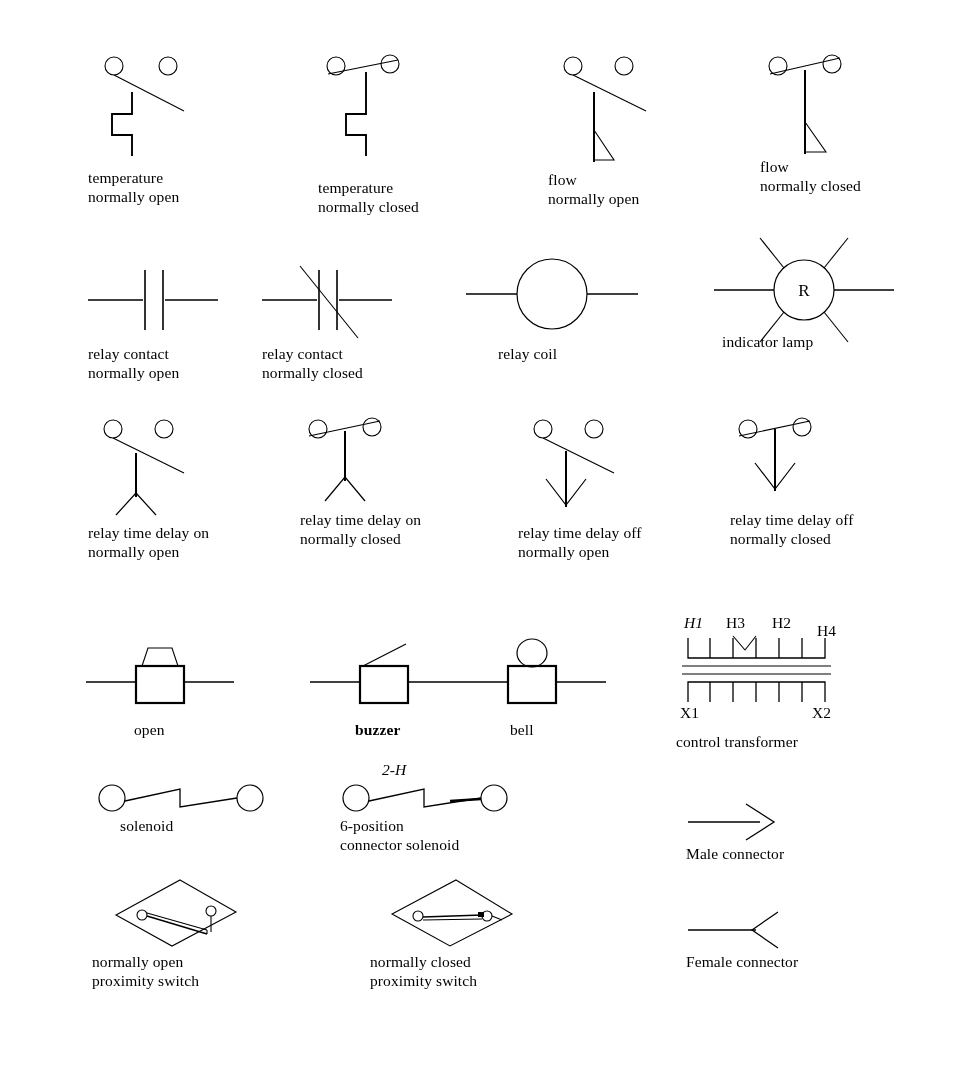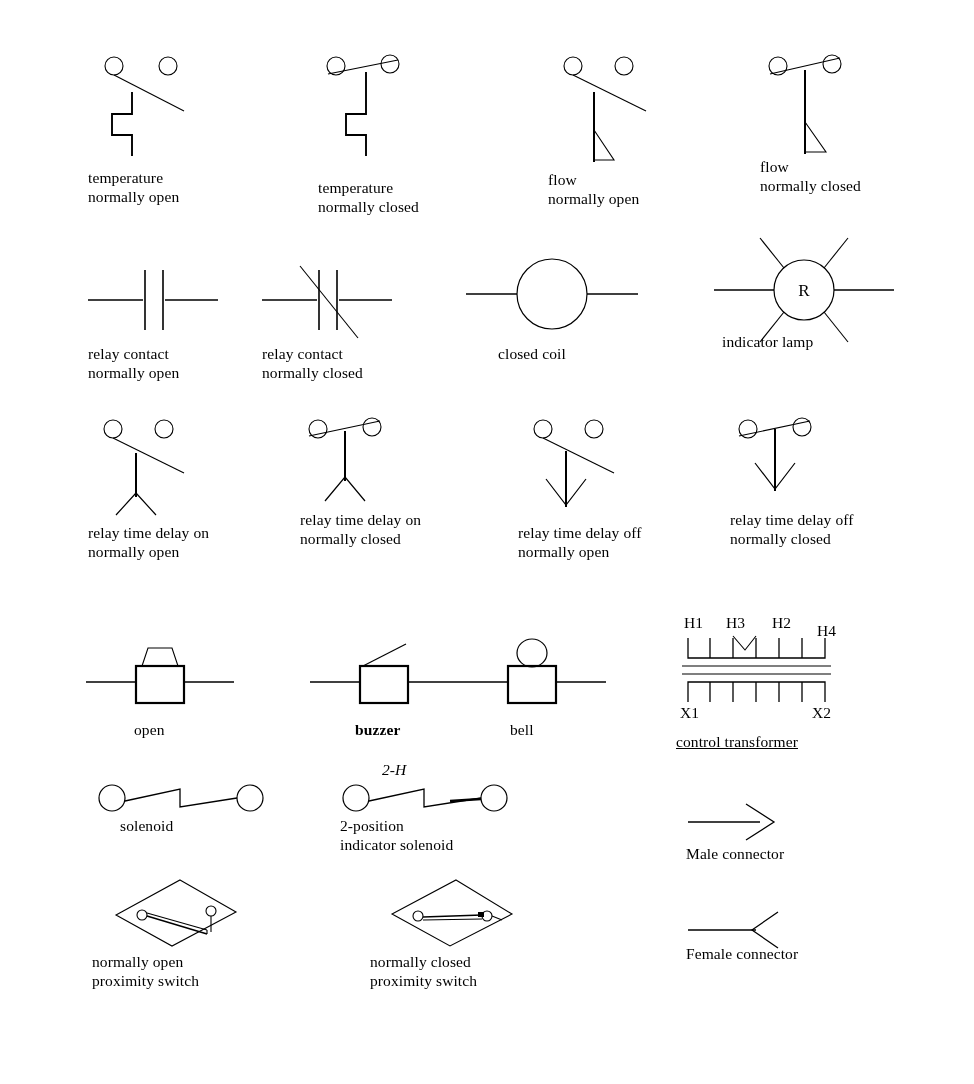--- a/index.html
+++ b/index.html
@@ -119,21 +119,21 @@
   </div>
 
   <div class="cell" style="left:462px;top:248px;">
     <div class="art">
       <svg width="180" height="90" viewBox="0 0 180 90">
         <line x1="4" y1="46" x2="55" y2="46" stroke="#000" stroke-width="1.6"></line>
         <line x1="125" y1="46" x2="176" y2="46" stroke="#000" stroke-width="1.6"></line>
         <circle cx="90" cy="46" r="35" fill="none" stroke="#000" stroke-width="1.2"></circle>
       </svg>
     </div>
-    <div class="cap" style="left:36px;top:96px;">closed coil</div>
+    <div class="cap" style="left:36px;top:96px;">relay coil</div>
   </div>
 
   <div class="cell" style="left:712px;top:228px;">
     <div class="art">
       <svg width="190" height="120" viewBox="0 0 190 120">
         <line x1="2" y1="62" x2="62" y2="62" stroke="#000" stroke-width="1.6"></line>
         <line x1="122" y1="62" x2="182" y2="62" stroke="#000" stroke-width="1.6"></line>
         <circle cx="92" cy="62" r="30" fill="none" stroke="#000" stroke-width="1.2"></circle>
         <line x1="48" y1="10" x2="72" y2="40" stroke="#000" stroke-width="1.1"></line>
         <line x1="136" y1="10" x2="112" y2="40" stroke="#000" stroke-width="1.1"></line>
@@ -231,21 +231,21 @@
         <line x1="0" y1="42" x2="50" y2="42" stroke="#000" stroke-width="1.6"></line>
         <line x1="98" y1="42" x2="148" y2="42" stroke="#000" stroke-width="1.6"></line>
         <rect x="50" y="26" width="48" height="37" fill="none" stroke="#000" stroke-width="2.2"></rect>
         <ellipse cx="74" cy="13" rx="15" ry="14" fill="none" stroke="#000" stroke-width="1.2"></ellipse>
       </svg>
     </div>
     <div class="cap" style="left:52px;top:80px;">bell</div>
   </div>
 
   <div class="cell" style="left:676px;top:614px;">
-    <div class="term" style="left:8px;top:0px;">H1</div>
+    <div class="term" style="left:8px;top:0px;font-style:italic;">H1</div>
     <div class="term" style="left:50px;top:0px;">H3</div>
     <div class="term" style="left:96px;top:0px;">H2</div>
     <div class="term" style="left:141px;top:8px;">H4</div>
 
     <div class="art" style="top:22px;">
       <svg width="180" height="68" viewBox="0 0 180 68">
 
         <path d="M12,2 L12,22 L34,22 L34,2 M34,22 L57,22 L57,2 M57,22 L80,22 L80,2
                  M80,22 L103,22 L103,2 M103,22 L126,22 L126,2 M126,22 L149,22 L149,2" fill="none" stroke="#000" stroke-width="1.3" stroke-linejoin="miter"></path>
 
@@ -254,21 +254,21 @@
         <line x1="6" y1="30" x2="155" y2="30" stroke="#000" stroke-width="1.2"></line>
         <line x1="6" y1="38" x2="155" y2="38" stroke="#000" stroke-width="1.2"></line>
 
         <path d="M12,66 L12,46 L34,46 L34,66 M34,46 L57,46 L57,66 M57,46 L80,46 L80,66
                  M80,46 L103,46 L103,66 M103,46 L126,46 L126,66 M126,46 L149,46 L149,66" fill="none" stroke="#000" stroke-width="1.3" stroke-linejoin="miter"></path>
       </svg>
     </div>
 
     <div class="term" style="left:4px;top:90px;">X1</div>
     <div class="term" style="left:136px;top:90px;">X2</div>
-    <div class="cap" style="left:0px;top:118px;text-decoration:underline;">control transformer</div>
+    <div class="cap" style="left:0px;top:118px;">control transformer</div>
   </div>
 
   <div class="cell" style="left:96px;top:778px;">
     <div class="art">
       <svg width="180" height="46" viewBox="0 0 180 46">
         <circle cx="16" cy="20" r="13" fill="none" stroke="#000" stroke-width="1.2"></circle>
         <circle cx="154" cy="20" r="13" fill="none" stroke="#000" stroke-width="1.2"></circle>
         <polyline points="29,23 84,11 84,29 141,20" fill="none" stroke="#000" stroke-width="1.3" stroke-linejoin="miter"></polyline>
       </svg>
     </div>
@@ -278,42 +278,42 @@
   <div class="cell" style="left:340px;top:760px;">
     <div class="cap" style="left:42px;top:0px;font-style:italic;">2-H</div>
     <div class="art" style="top:18px;">
       <svg width="180" height="46" viewBox="0 0 180 46">
         <circle cx="16" cy="20" r="13" fill="none" stroke="#000" stroke-width="1.2"></circle>
         <circle cx="154" cy="20" r="13" fill="none" stroke="#000" stroke-width="1.2"></circle>
         <polyline points="29,23 84,11 84,29 141,20" fill="none" stroke="#000" stroke-width="1.3" stroke-linejoin="miter"></polyline>
         <line x1="110" y1="23" x2="141" y2="21" stroke="#000" stroke-width="2.4"></line>
       </svg>
     </div>
-    <div class="cap" style="left:0px;top:56px;">2-position</div>
-    <div class="cap" style="left:0px;top:75px;">indicator solenoid</div>
+    <div class="cap" style="left:0px;top:56px;">6-position</div>
+    <div class="cap" style="left:0px;top:75px;">connector solenoid</div>
   </div>
 
   <div class="cell" style="left:688px;top:800px;">
     <div class="art">
       <svg width="160" height="44" viewBox="0 0 160 44">
         <line x1="0" y1="22" x2="72" y2="22" stroke="#000" stroke-width="1.7"></line>
         <polyline points="58,4 86,22 58,40" fill="none" stroke="#000" stroke-width="1.3"></polyline>
       </svg>
     </div>
     <div class="cap" style="left:-2px;top:44px;">Male connector</div>
   </div>
 
   <div class="cell" style="left:688px;top:908px;">
     <div class="art">
       <svg width="160" height="44" viewBox="0 0 160 44">
         <line x1="0" y1="22" x2="68" y2="22" stroke="#000" stroke-width="1.7"></line>
         <polyline points="90,4 64,22 90,40" fill="none" stroke="#000" stroke-width="1.3"></polyline>
       </svg>
     </div>
-    <div class="cap" style="left:-2px;top:36px;">Female connector</div>
+    <div class="cap" style="left:-2px;top:44px;">Female connector</div>
   </div>
 
   <div class="cell" style="left:112px;top:876px;">
     <div class="art">
       <svg width="140" height="74" viewBox="0 0 140 74">
         <polygon points="68,4 124,36 60,70 4,39" fill="none" stroke="#000" stroke-width="1.1"></polygon>
         <circle cx="30" cy="39" r="5" fill="none" stroke="#000" stroke-width="1.1"></circle>
         <circle cx="99" cy="35" r="5" fill="none" stroke="#000" stroke-width="1.1"></circle>
         <line x1="35" y1="40" x2="95" y2="58" stroke="#000" stroke-width="1.4"></line>
         <line x1="35" y1="37" x2="95" y2="54" stroke="#000" stroke-width="1.1"></line>

